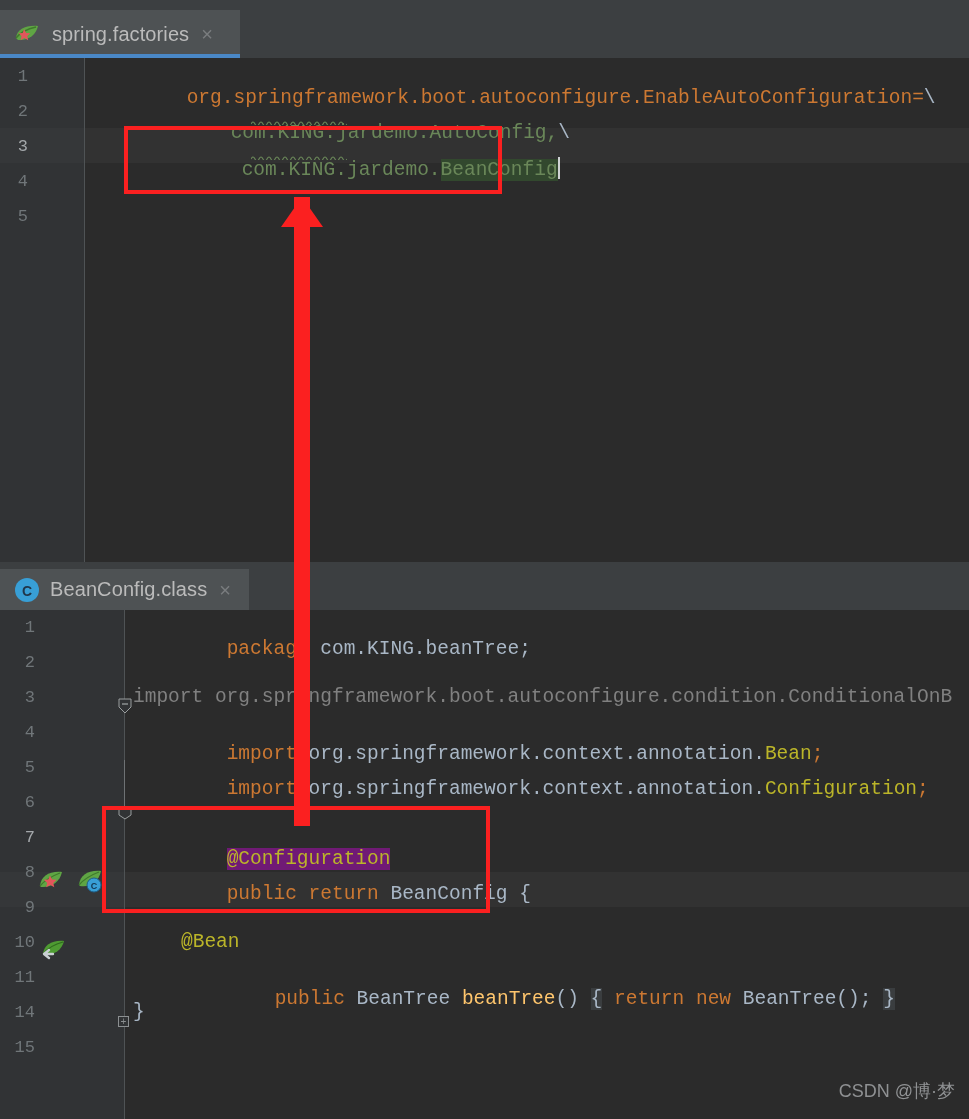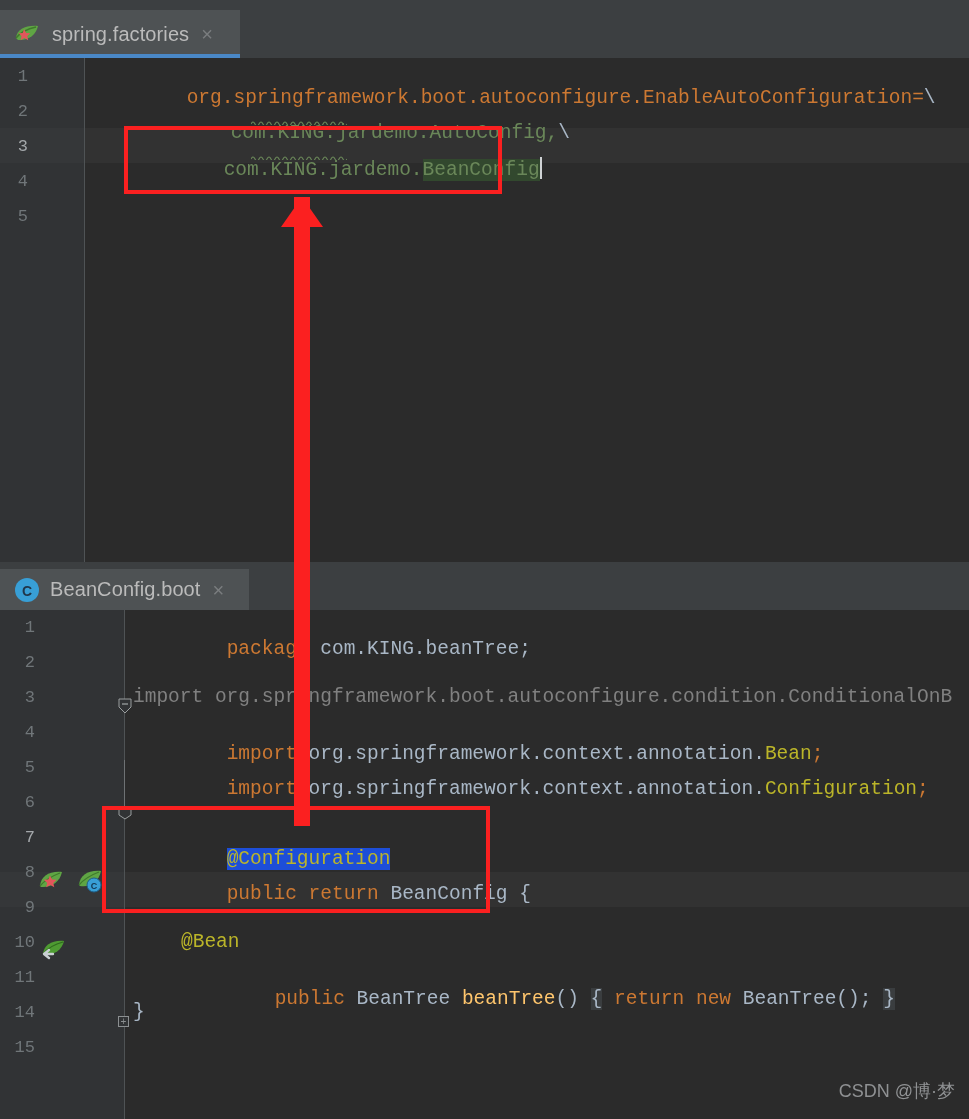--- a/index.html
+++ b/index.html
@@ -49,21 +49,21 @@
     font-size:19.5px;
     color:#a9b7c6;
   }
   .kw{color:#cc7832;}
   .str{color:#6a8759;}
   .ann{color:#bbb529;}
   .cls{color:#a9b7c6;}
   .meth{color:#ffc66d;}
   .plain{color:#a9b7c6;}
   .gray{color:#808080;}
-  .sel-blue{background:#1d4ed8;}
+  .sel-blue{background:#701a75;}
   .sel-green{background:#32482e;}
   .fold{background:#3a3d3f;color:#a9b7c6;}
   .caret{display:inline-block;width:2px;height:22px;background:#cfd2d4;vertical-align:-4px;}
   .squiggle{
     position:absolute;height:5px;overflow:hidden;
   }
   .squiggle svg{display:block;}
 
   .foldmark{
     position:absolute;width:11px;height:11px;
@@ -127,42 +127,42 @@
 
       <div class="code" style="top:42px;left:137px;">
         <span class="str">com.KING.jardemo.AutoConfig,</span><span class="plain">\</span>
       </div>
       <div class="squiggle" style="top:62px;left:251px;width:96px;">
         <svg width="96" height="5" viewBox="0 0 96 5">
             <path d="M0 4 Q2 0 4 4 T8 4 T12 4 T16 4 T20 4 T24 4 T28 4 T32 4 T36 4 T40 4 T44 4 T48 4 T52 4 T56 4 T60 4 T64 4 T68 4 T72 4 T76 4 T80 4 T84 4 T88 4 T92 4 T96 4" stroke="#6a8759" fill="none" stroke-width="1.1"></path>
           </svg>
       </div>
 
-      <div class="code" style="top:77px;left:130px;text-align:center;">
+      <div class="code" style="top:77px;left:148px;text-align:center;">
         <span class="str">com.KING.jardemo.</span><span class="str sel-green">BeanConfig</span><span class="caret"></span>
       </div>
       <div class="squiggle" style="top:97px;left:251px;width:96px;">
         <svg width="96" height="5" viewBox="0 0 96 5">
             <path d="M0 4 Q2 0 4 4 T8 4 T12 4 T16 4 T20 4 T24 4 T28 4 T32 4 T36 4 T40 4 T44 4 T48 4 T52 4 T56 4 T60 4 T64 4 T68 4 T72 4 T76 4 T80 4 T84 4 T88 4 T92 4 T96 4" stroke="#6a8759" fill="none" stroke-width="1.1"></path>
           </svg>
       </div>
     </div>
   </div>
 
   <div class="pane" id="pane1" style="top:562px;height:557px;">
 
     <div class="tabbar" style="height:48px;background:#3c3f41;">
       <div class="tab" id="tab1" style="top:7px;height:41px;width:249px;">
         <span style="display:inline-block;width:26px;height:26px;">
           <svg width="26" height="26" viewBox="0 0 26 26">
             <circle cx="13" cy="13" r="12" fill="#389fd6"></circle>
             <text x="13" y="18.5" text-anchor="middle" font-family="Liberation Sans, sans-serif" font-size="14" font-weight="bold" fill="#20364a">C</text>
           </svg>
         </span>
-        <span class="tab-label">BeanConfig.boot</span>
+        <span class="tab-label">BeanConfig.class</span>
         <span class="close-x">×</span>
       </div>
     </div>
 
     <div class="editor" style="position:absolute;left:0;top:48px;width:969px;height:509px;">
       <div class="gutter" style="width:124px;"></div>
       <div class="gutter-div" style="left:124px;"></div>
 
       <div class="cl" style="top:262px;left:125px;right:0;height:35px;"></div>
       <div class="cl" style="top:262px;left:0;width:124px;height:35px;background:#353739;"></div>

